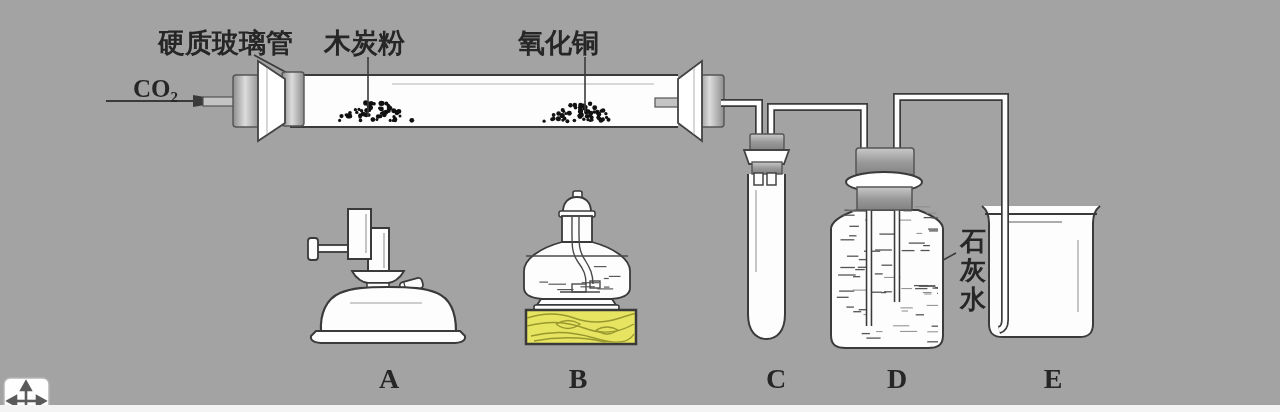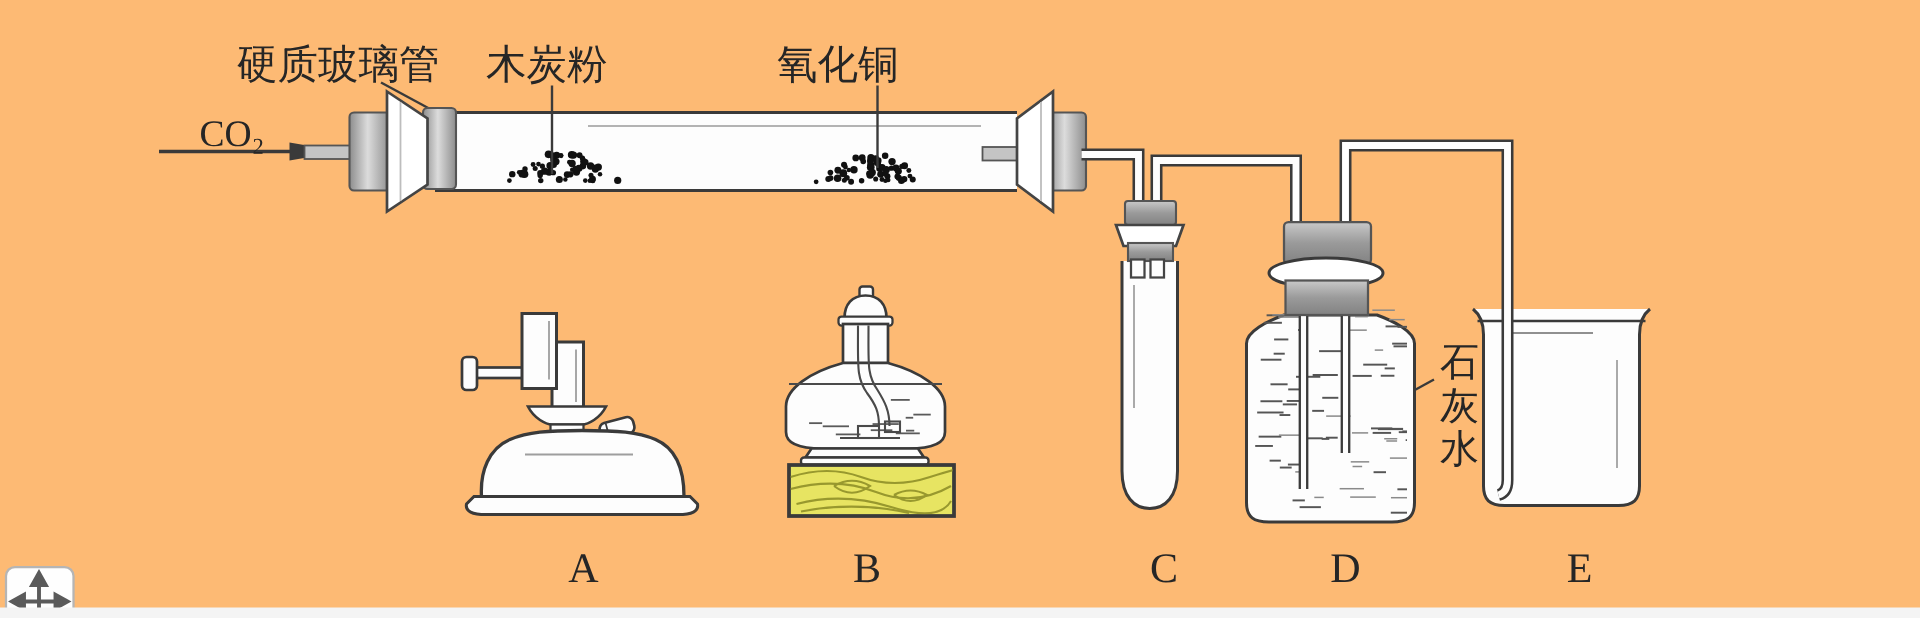--- a/index.html
+++ b/index.html
@@ -1,19 +1,20 @@
 <!DOCTYPE html>
 <html><head>
 <meta charset="utf-8">
 <style>
   html,body{margin:0;padding:0;background:#e9e9e9;}
   #stage{
     position:relative;width:1280px;height:412px;overflow:hidden;
-    background:#fdba74;
+    background:#a3a3a3;
     font-family:"Liberation Serif","DejaVu Serif",serif;
+    font-weight:bold;
   }
   svg{display:block;}
   text{fill:#262626;}
   .cjk-label{font-size:27px;font-family:"Liberation Serif","DejaVu Serif",serif;}
   .letter-label{font-size:28px;font-family:"Liberation Serif","DejaVu Serif",serif;}
   .gas-label{font-size:25px;font-family:"Liberation Serif","DejaVu Serif",serif;}
   .vert-label{font-size:26px;font-family:"Liberation Serif","DejaVu Serif",serif;}
   #bottom-strip{position:absolute;left:0;bottom:0;width:100%;height:7px;background:#f4f4f4;}
 </style>
 </head>

